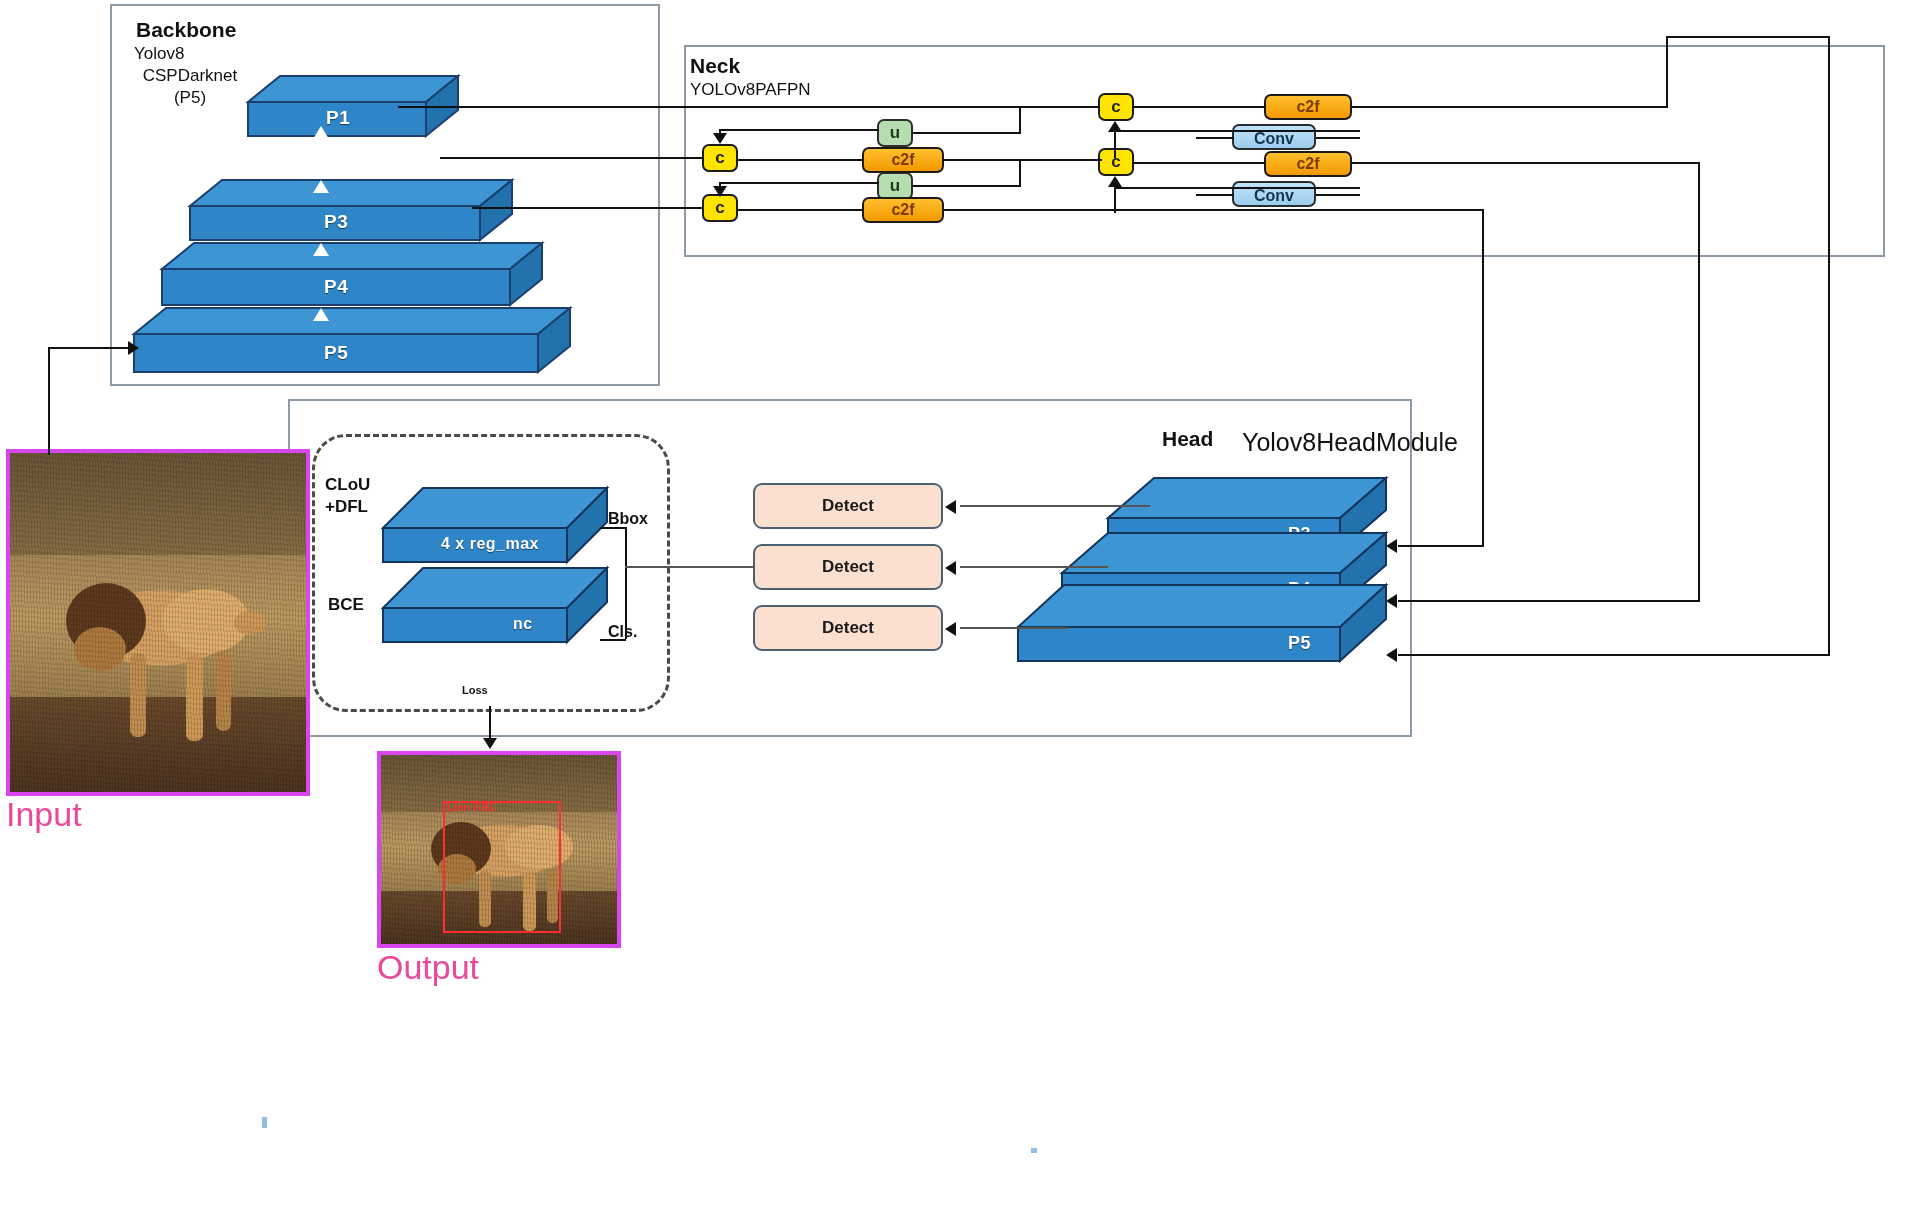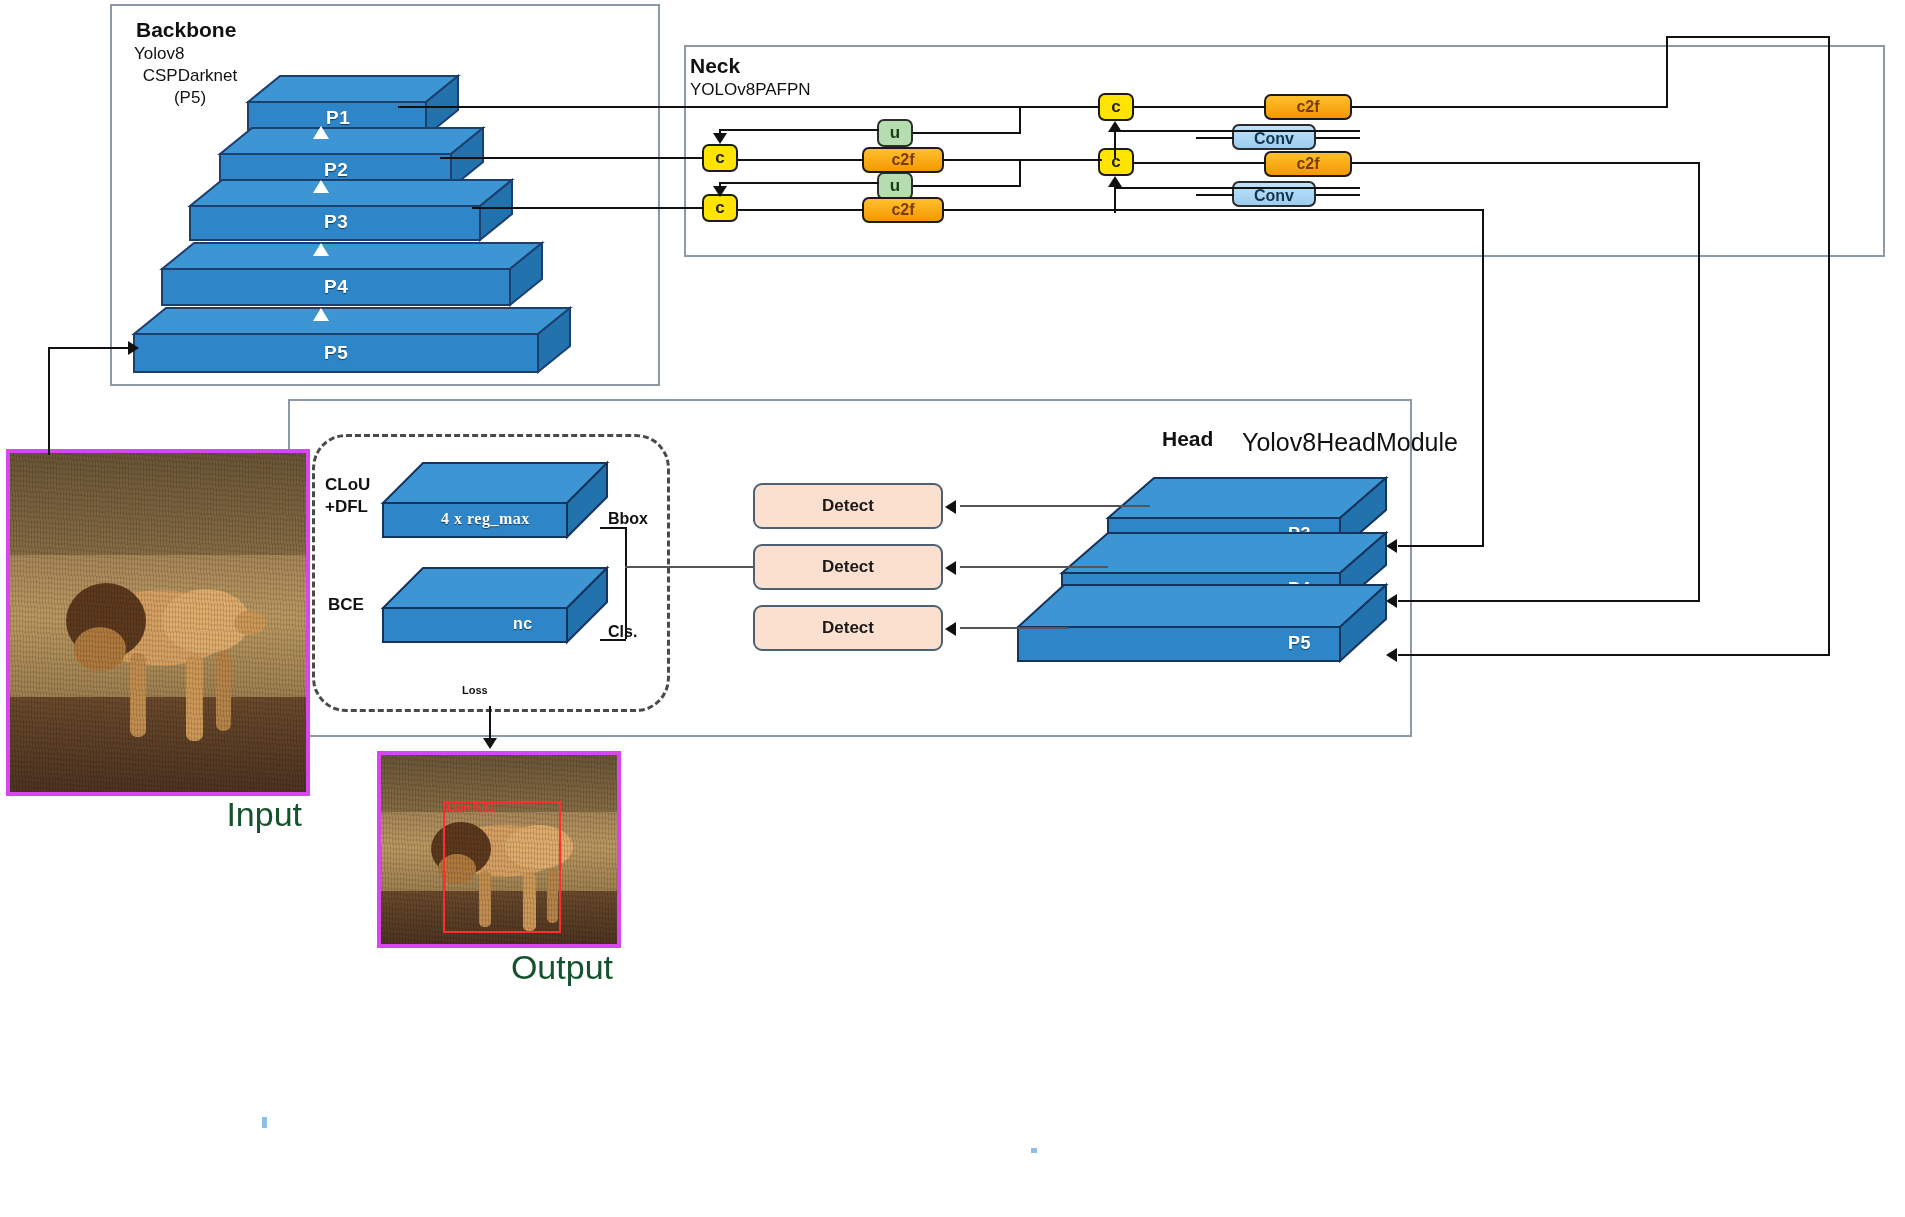--- a/index.html
+++ b/index.html
@@ -56,21 +56,21 @@
                  background:linear-gradient(#6a5637,#7c6440 55%,#8a7046);}
   .photo .grass {position:absolute;left:0;top:30%;width:100%;height:46%;
                  background:linear-gradient(#a8875a,#bb9a62 40%,#9a7c4d);}
   .photo .dirt  {position:absolute;left:0;top:72%;width:100%;height:28%;
                  background:linear-gradient(#6b4a2c,#4d3420);}
   .photo .tex{position:absolute;left:0;top:0;width:100%;height:100%;
     background-image:
       repeating-linear-gradient(88deg, rgba(0,0,0,.16) 0 1px, rgba(255,255,255,.07) 1px 3px),
       repeating-linear-gradient(4deg, rgba(0,0,0,.10) 0 2px, rgba(255,230,170,.08) 2px 5px);
     mix-blend-mode:multiply;opacity:.75;}
-  .caption{position:absolute;text-align:right;color:#14532d;white-space:nowrap;}
+  .caption{position:absolute;text-align:left;color:#ec4899;white-space:nowrap;}
 
   .bbox{position:absolute;border:2px solid #ff2d2d;}
   .bbox .tag{position:absolute;left:2px;top:-2px;color:#ff2d2d;font-weight:bold;
              font-size:11px;white-space:nowrap;line-height:12px;}
 
   .tinydot{position:absolute;background:#6aa9dd;}
 </style>
 </head>
 <body>
 
@@ -87,28 +87,20 @@
 
   <div class="slab" style="left:248px;top:76px;">
     <svg width="210" height="68" viewBox="0 0 210 68">
       <polygon points="32,0 210,0 178,26 0,26" fill="#3d95d3" stroke="#1c3f6e" stroke-width="2"></polygon>
       <polygon points="0,26 178,26 178,60 0,60" fill="#2e86c8" stroke="#1c3f6e" stroke-width="2"></polygon>
       <polygon points="178,26 210,0 210,34 178,60" fill="#2272ad" stroke="#1c3f6e" stroke-width="2"></polygon>
     </svg>
     <div class="lbl" style="left:78px;top:31px;font-size:19px;">P1</div>
   </div>
 
-  <div class="slab" style="left:220px;top:128px;">
-    <svg width="263" height="68" viewBox="0 0 263 68">
-      <polygon points="32,0 263,0 231,26 0,26" fill="#3d95d3" stroke="#1c3f6e" stroke-width="2"></polygon>
-      <polygon points="0,26 231,26 231,60 0,60" fill="#2e86c8" stroke="#1c3f6e" stroke-width="2"></polygon>
-      <polygon points="231,26 263,0 263,34 231,60" fill="#2272ad" stroke="#1c3f6e" stroke-width="2"></polygon>
-    </svg>
-    <div class="lbl" style="left:104px;top:31px;font-size:19px;">P2</div>
-  </div>
 
   <div class="slab" style="left:190px;top:180px;">
     <svg width="322" height="68" viewBox="0 0 322 68">
       <polygon points="32,0 322,0 290,26 0,26" fill="#3d95d3" stroke="#1c3f6e" stroke-width="2"></polygon>
       <polygon points="0,26 290,26 290,60 0,60" fill="#2e86c8" stroke="#1c3f6e" stroke-width="2"></polygon>
       <polygon points="290,26 322,0 322,34 290,60" fill="#2272ad" stroke="#1c3f6e" stroke-width="2"></polygon>
     </svg>
     <div class="lbl" style="left:134px;top:31px;font-size:19px;">P3</div>
   </div>
 
@@ -288,21 +280,21 @@
 
   <div class="wire h grey" style="left:960px;top:627px;width:108px;"></div>
   <div class="arrow left" style="left:945px;top:622px;"></div>
 
   <div class="dashbox" style="left:312px;top:434px;width:352px;height:272px;"></div>
   <div class="sec-title" style="left:462px;top:684px;font-size:11px;">Loss</div>
 
   <div class="sec-title" style="left:325px;top:475px;font-size:17px;">CLoU</div>
   <div class="sec-title" style="left:325px;top:497px;font-size:17px;">+DFL</div>
 
-  <div class="slab" style="left:383px;top:463px;font-family:Liberation Serif, serif;">
+  <div class="slab" style="left:383px;top:488px;">
     <svg width="224" height="88" viewBox="0 0 224 88">
       <polygon points="40,0 224,0 184,40 0,40" fill="#3d95d3" stroke="#14345c" stroke-width="2"></polygon>
       <polygon points="0,40 184,40 184,74 0,74" fill="#2e86c8" stroke="#14345c" stroke-width="2"></polygon>
       <polygon points="184,40 224,0 224,34 184,74" fill="#2272ad" stroke="#14345c" stroke-width="2"></polygon>
     </svg>
     <div class="lbl" style="left:58px;top:47px;font-size:16px;">4 x reg_max</div>
   </div>
   <div class="sec-title" style="left:608px;top:510px;font-size:16px;">Bbox</div>
 
   <div class="sec-title" style="left:328px;top:595px;font-size:17px;">BCE</div>

